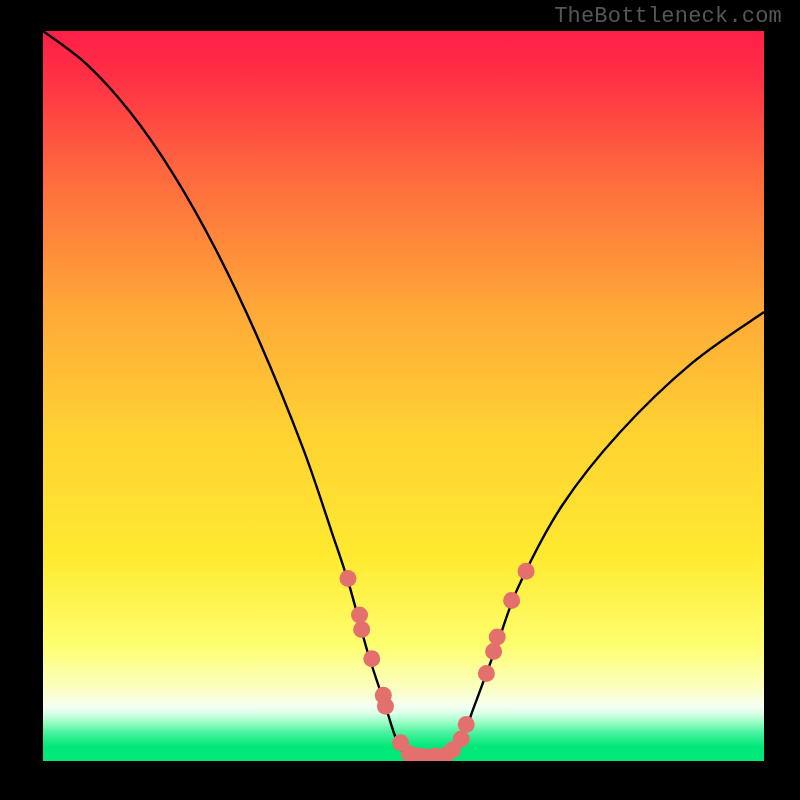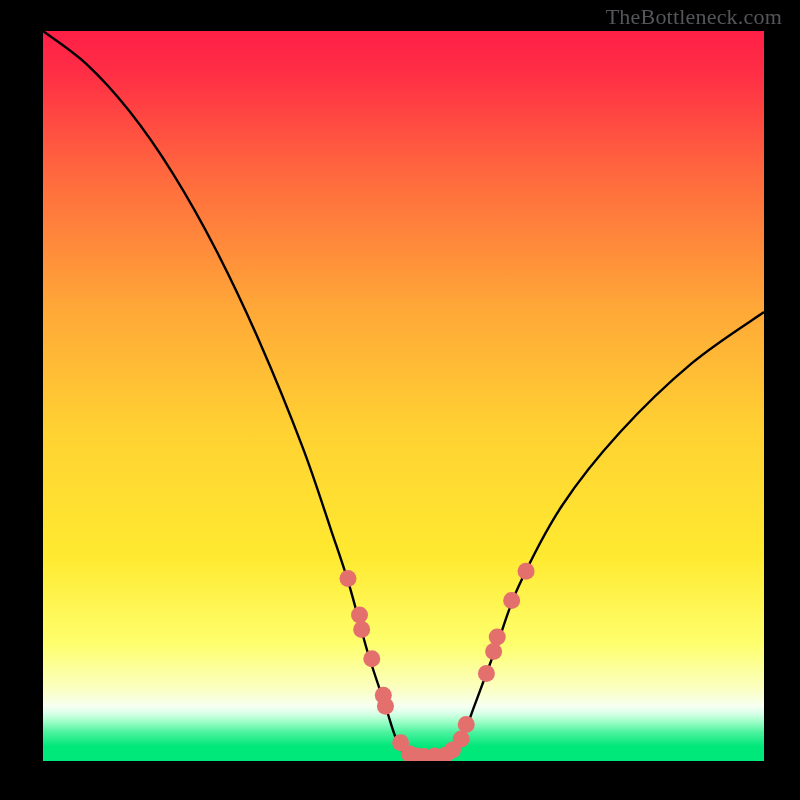--- a/index.html
+++ b/index.html
@@ -13,21 +13,21 @@
   .container {
     position: relative;
     width: 800px;
     height: 800px;
     background: #000;
   }
   .watermark {
     position: absolute;
     top: 4px;
     right: 18px;
-    font-family: Liberation Serif, serif;
+    font-family: Liberation Mono, monospace;
     font-size: 22px;
     font-weight: 500;
     color: #55565a;
     letter-spacing: 0.2px;
     z-index: 5;
   }
   svg.chart {
     position: absolute;
     left: 0;
     top: 0;

